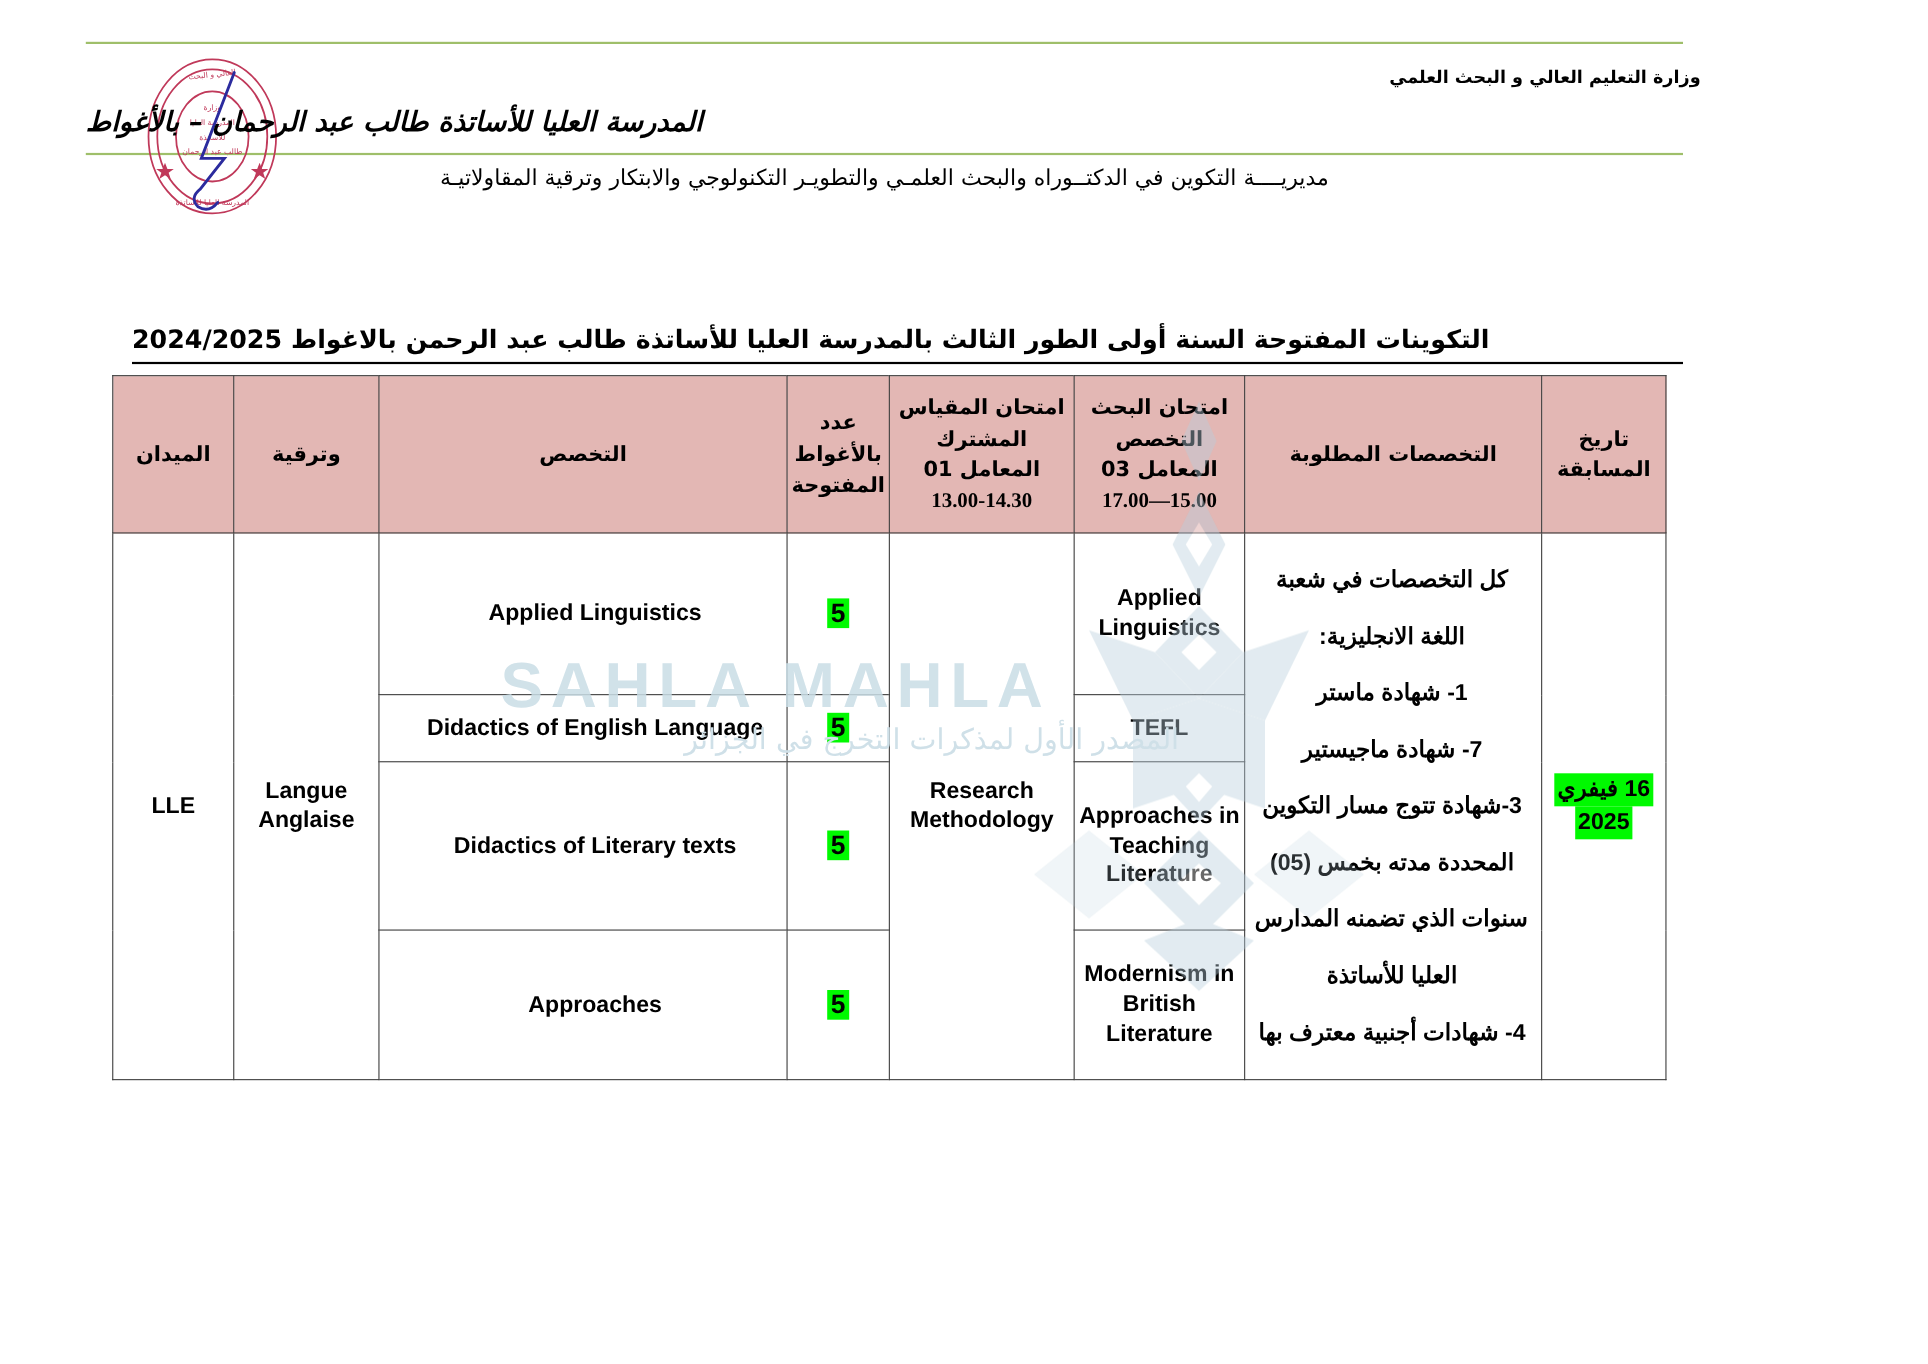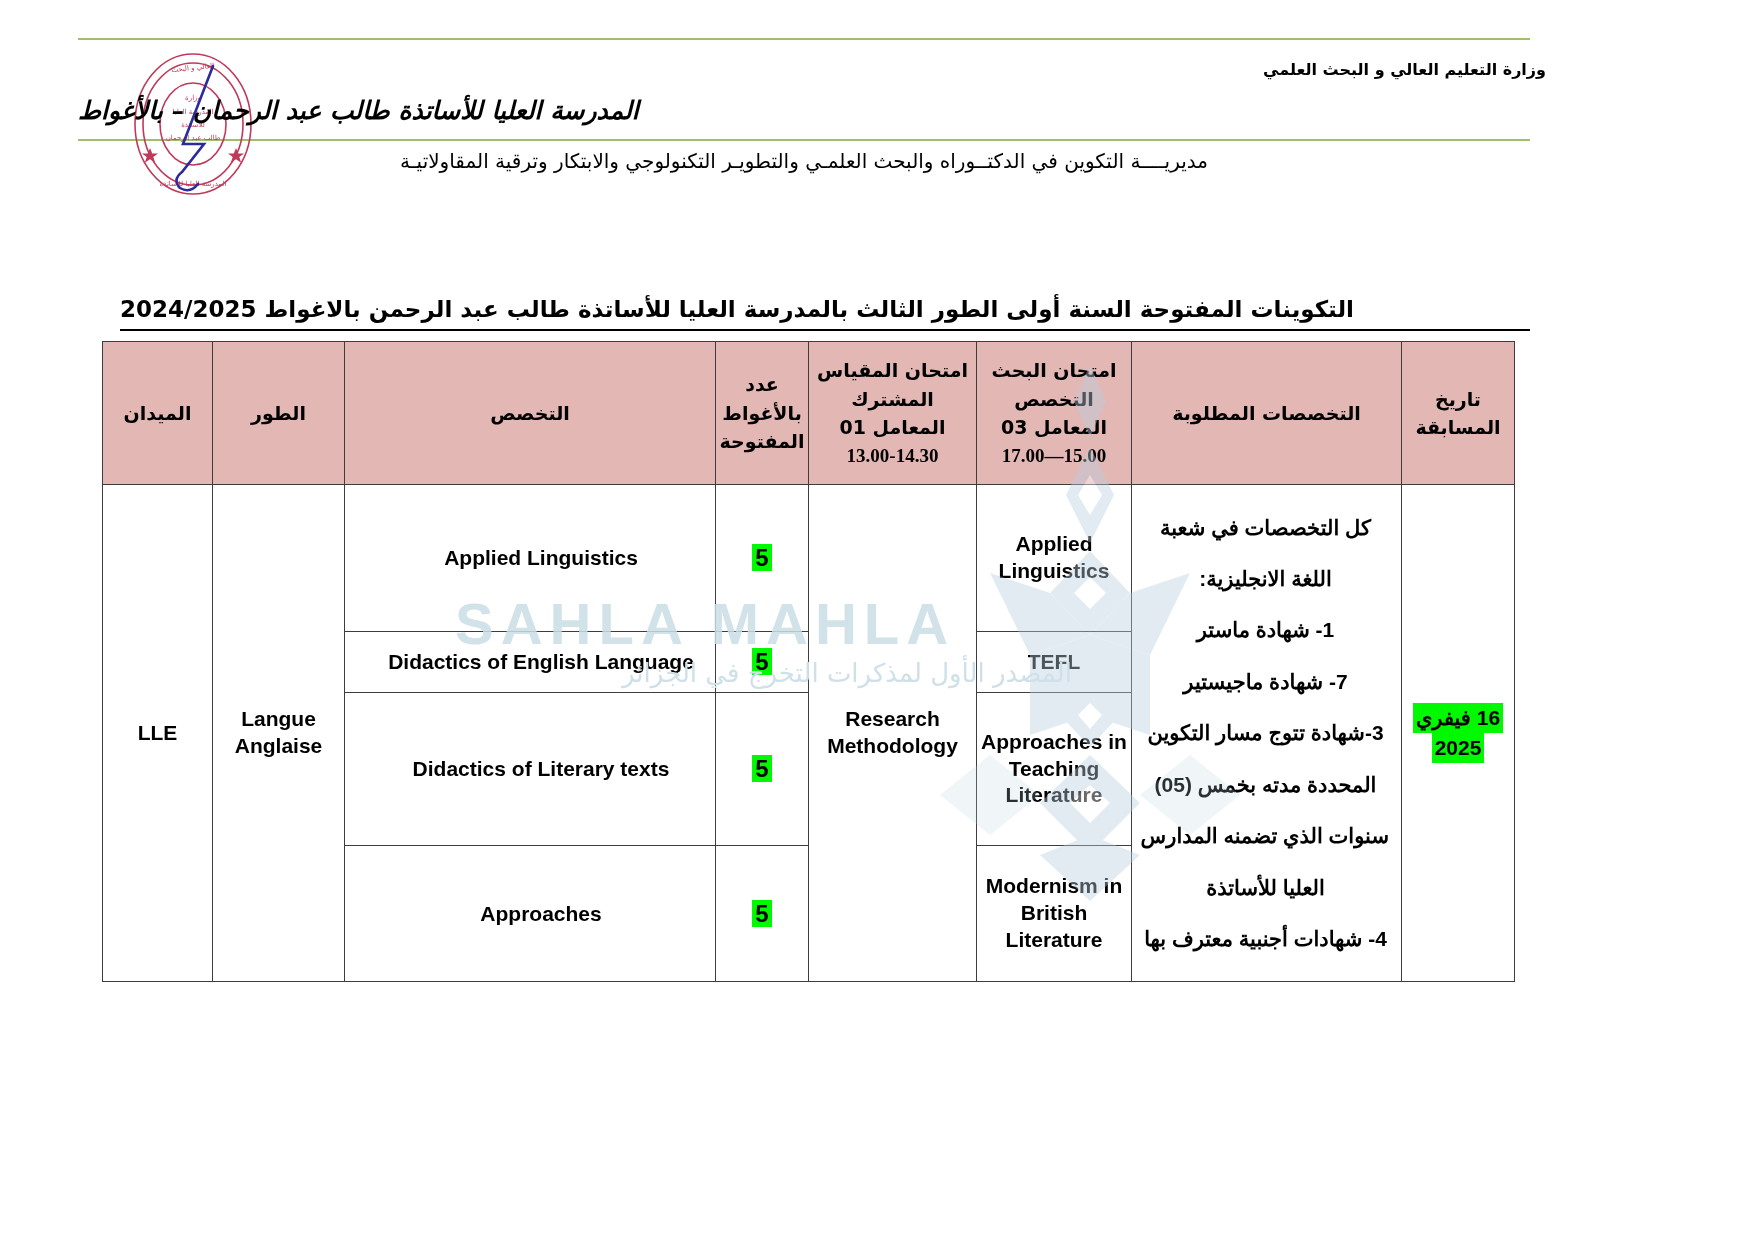--- a/index.html
+++ b/index.html
@@ -331,21 +331,21 @@
             <div>المشترك</div>
             <div>المعامل 01</div>
             <div class="num">13.00-14.30</div>
           </th>
           <th>
             <div>عدد</div>
             <div>بالأغواط</div>
             <div>المفتوحة</div>
           </th>
           <th>التخصص</th>
-          <th>الطور</th>
+          <th>وترقية</th>
           <th>الميدان</th>
         </tr>
       </thead>
       <tbody>
 
         <tr>
           <td class="cell date-cell" rowspan="4">
             <div><span class="hl-green">16 فيفري</span></div>
             <div><span class="hl-green">2025</span></div>
           </td>

